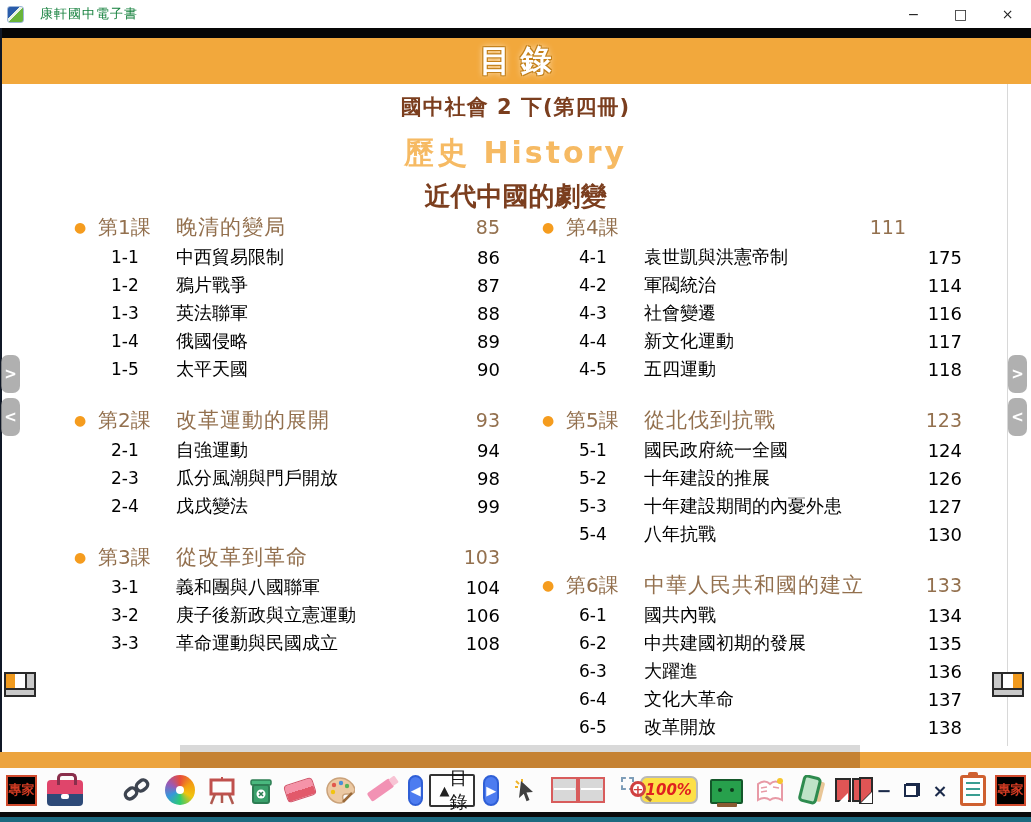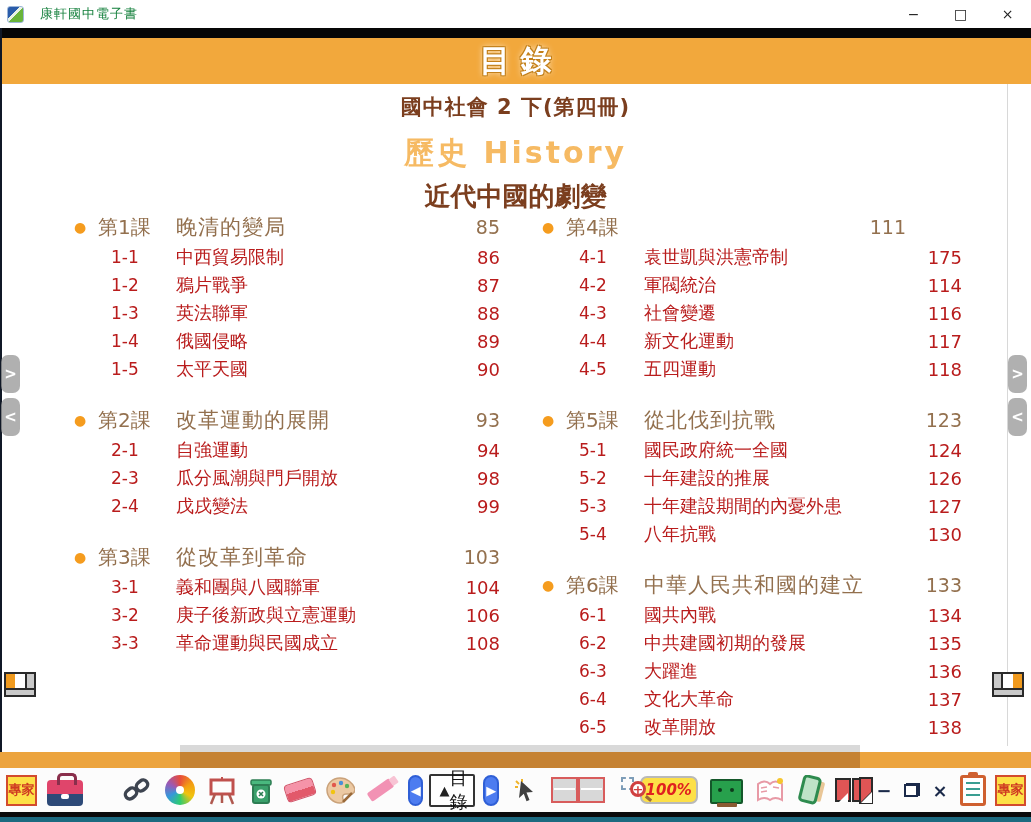--- a/index.html
+++ b/index.html
@@ -28,21 +28,21 @@
 
   .book-title { text-align:center; margin-top:9px; font-size:21px; font-weight:bold; color:#7B3E1E; letter-spacing:1px; }
   .subject    { text-align:center; margin-top:12px; font-size:30px; font-weight:bold; color:#F6BA63; letter-spacing:3px; }
   .unit-line  { display:flex; justify-content:center; gap:56px; margin-top:5px; font-size:26px; font-weight:bold; color:#7B3E1E; }
 
   .toc-wrap { position:absolute; top:127px; left:0; width:1031px; display:flex; }
   .toc-col  { display:flex; flex-direction:column; }
   .toc-col-left  { margin-left:62px; width:438px; }
   .toc-col-right { margin-left:30px; width:432px; }
   .toc-section { margin-bottom:21px; }
-  .toc-row { display:grid; grid-template-columns:36px 78px 1fr 56px; align-items:center; height:28px; color:#b91c1c; }
+  .toc-row { display:grid; grid-template-columns:36px 78px 1fr 56px; align-items:center; height:28px; color:#000000; }
   .toc-header { height:32px; font-size:20px; color:#93704E; }
   .toc-header .row-title { font-size:21px; letter-spacing:1px; }
   .toc-header .row-page { font-size:19px; }
   .toc-sub { font-size:18px; }
   .toc-sub .sub-num { padding-left:13px; font-size:17px; }
   .row-title { white-space:nowrap; overflow:hidden; }
   .row-page { text-align:right; }
   .bullet { color:#F59C1E; font-size:14px; text-align:center; }
 
   
@@ -64,21 +64,21 @@
   
   .scroll-track { position:absolute; left:180px; top:745px; width:680px; height:7px; background:#d9d9d9; }
   .page-bottom-bar { position:absolute; left:0; top:752px; width:1031px; height:16px; background:#ECA43E; }
   .scroll-thumb { position:absolute; left:180px; top:752px; width:680px; height:16px; background:#C58233; }
 
   
   .toolbar { position:absolute; top:768px; left:0; width:1031px; height:44px; background:#fcfcfc; display:flex; align-items:center; }
   .bottom-black { position:absolute; top:812px; left:0; width:1031px; height:5px; background:#0a0a0a; }
   .bottom-teal  { position:absolute; top:817px; left:0; width:1031px; height:5px; background:#1c6a80; }
 
-  .expert-btn { width:31px; height:31px; border:2px solid #d24b2e; background:#fde047; color:#cf3a22;
+  .expert-btn { width:31px; height:31px; border:2px solid #d24b2e; background:#000000; color:#cf3a22;
                 font-size:13px; font-weight:bold; display:flex; align-items:center; justify-content:center; flex:none; }
   .icon { flex:none; display:flex; align-items:center; justify-content:center; }
 
   .toolbox-icon { width:36px; height:26px; border-radius:4px; position:relative; margin-top:5px;
                   background:linear-gradient(180deg,#e0456b 55%,#2d4a78 55%); }
   .toolbox-icon::before { content:""; position:absolute; top:-7px; left:10px; width:14px; height:9px;
                   border:3px solid #8a2f4c; border-bottom:none; border-radius:5px 5px 0 0; }
   .toolbox-icon::after { content:""; position:absolute; left:14px; top:14px; width:8px; height:5px; background:#fff; border-radius:2px; }
 
   .pinwheel-icon { width:30px; height:30px; border-radius:50%; position:relative;

